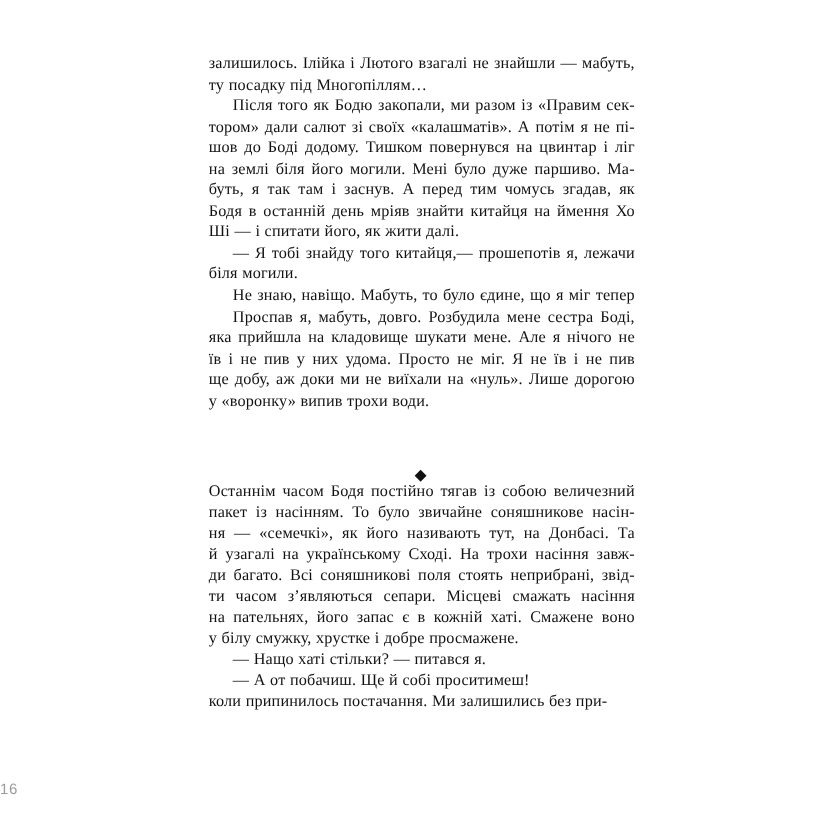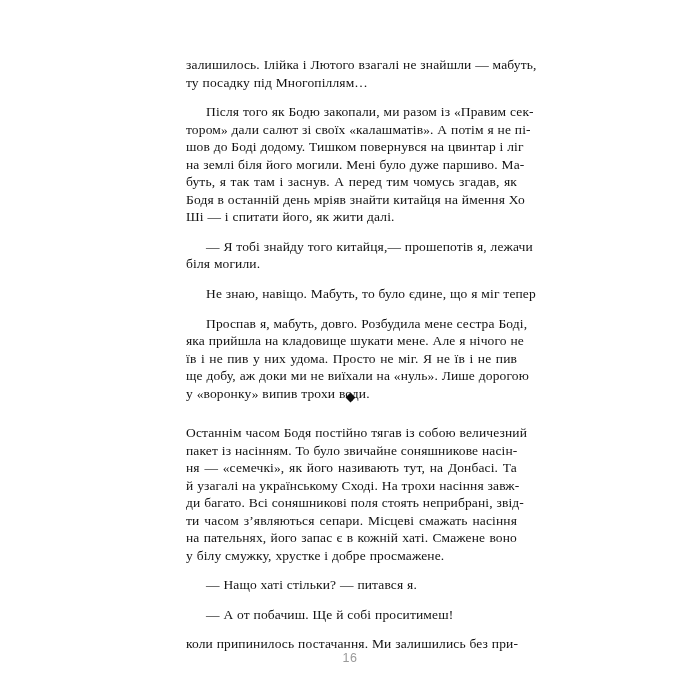--- a/index.html
+++ b/index.html
@@ -26,21 +26,21 @@
   }
 
   .text-column {
     position: absolute;
     left: 174px;
     width: 355px;
     top: 44px;
   }
 
   .para {
-    margin: 12px;
+    margin: 0;
     text-align: justify;
     text-justify: inter-word;
     text-indent: 20px;
     font-size: 13.5px;
     line-height: 17.55px;
     color: #121212;
     letter-spacing: 0.01em;
     word-spacing: 0.02em;
     hyphens: none;
     font-family: Liberation Serif, serif;
@@ -84,21 +84,21 @@
     background: #111111;
     transform: rotate(45deg);
     vertical-align: middle;
   }
 
   .page-number {
     position: absolute;
     left: 0;
     width: 700px;
     top: 650px;
-    text-align: center;
+    text-align: left;
     font-size: 12.5px;
     line-height: 16px;
     color: #9a9a9a;
     font-family: "Liberation Sans", "DejaVu Sans", sans-serif;
     letter-spacing: 0.04em;
   }
 </style>
 </head>
 <body>
 
@@ -131,21 +131,21 @@
         <span class="line">їв і не пив у них удома. Просто не міг. Я не їв і не пив</span>
         <span class="line">ще добу, аж доки ми не виїхали на «нуль». Лише дорогою</span>
         <span class="line last">у «воронку» випив трохи води.</span>
       </p>
     </div>
 
   <div class="ornament">
     <span class="diamond"></span>
   </div>
 
-  <div class="text-column" id="col-lower" style="top:412px;">
+  <div class="text-column" id="col-lower" style="top:400px;">
       <p class="para hard-wrapped">
         <span class="line">Останнім часом Бодя постійно тягав із собою величезний</span>
         <span class="line">пакет із насінням. То було звичайне соняшникове насін-</span>
         <span class="line">ня — «семечкі», як його називають тут, на Донбасі. Та</span>
         <span class="line">й узагалі на українському Сході. На трохи насіння завж-</span>
         <span class="line">ди багато. Всі соняшникові поля стоять неприбрані, звід-</span>
         <span class="line">ти часом з’являються сепари. Місцеві смажать насіння</span>
         <span class="line">на пательнях, його запас є в кожній хаті. Смажене воно</span>
         <span class="line last">у білу смужку, хрустке і добре просмажене.</span>
       </p>

